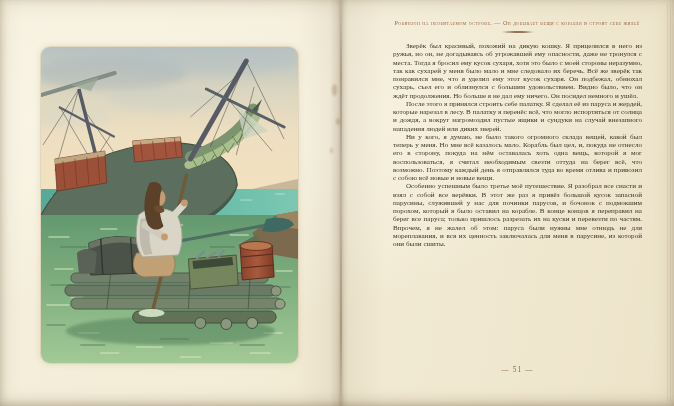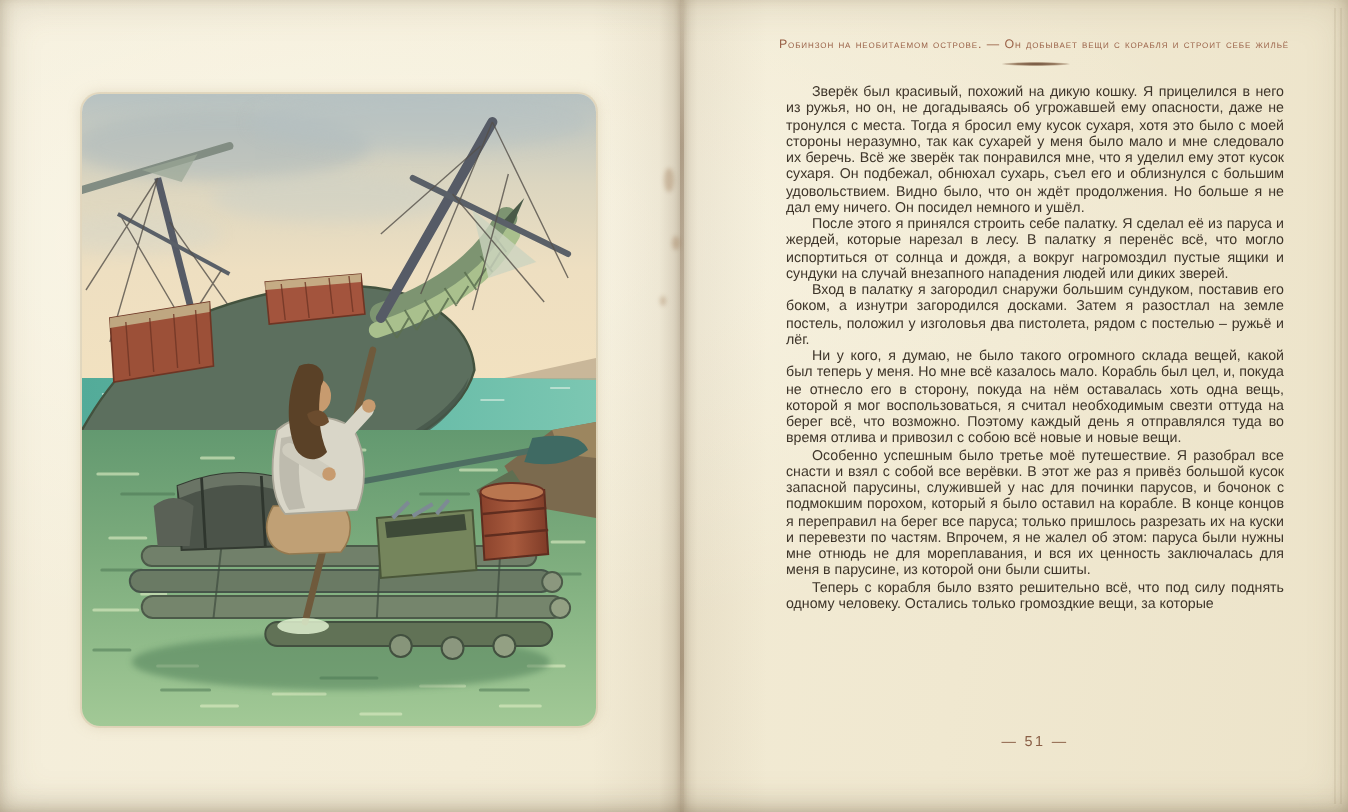--- a/index.html
+++ b/index.html
@@ -1,21 +1,21 @@
 <!DOCTYPE html>
 <html lang="ru"><head>
 <meta charset="utf-8">
 <style>
   html,body{margin:0;padding:0;background:#dcd8cc;}
   .stage{
     position:relative;width:674px;height:406px;overflow:hidden;
     background:
       radial-gradient(ellipse 120% 90% at 28% 30%, rgba(255,253,243,.55) 0%, rgba(255,253,243,0) 55%),
       linear-gradient(100deg,#f5efdc 0%,#f3ecd6 40%,#f0e8d0 72%,#ece3c9 100%);
-    font-family:Liberation Sans, sans-serif;
+    font-family:Liberation Serif, serif;
   }
   .stage::after{
     content:"";position:absolute;inset:0;pointer-events:none;
     box-shadow:inset 0 0 20px rgba(125,104,72,.22), inset 0 -7px 12px -6px rgba(95,75,50,.28),
                inset 4px 0 8px -4px rgba(110,90,60,.25), inset -4px 0 8px -4px rgba(110,90,60,.22);
   }
   
   .gutter{
     position:absolute;left:296px;top:0;width:88px;height:100%;pointer-events:none;
     background:linear-gradient(to right, rgba(120,94,62,0) 0%, rgba(120,94,62,.07) 38%,
@@ -232,21 +232,19 @@
   <div class="fox fox2"></div>
   <div class="fox fox3"></div>
   <div class="edge-stack"></div>
 
   <div>
     <header class="running-header">Робинзон на необитаемом острове. — Он добывает вещи с корабля и строит себе жильё</header>
     <div class="ornament"></div>
     <div class="body-text">
       <p>Зверёк был красивый, похожий на дикую кошку. Я прицелился в него из ружья, но он, не догадываясь об угрожавшей ему опасности, даже не тронулся с места. Тогда я бросил ему кусок сухаря, хотя это было с моей стороны неразумно, так как сухарей у меня было мало и мне следовало их беречь. Всё же зверёк так понравился мне, что я уделил ему этот кусок сухаря. Он подбежал, обнюхал сухарь, съел его и облизнулся с большим удовольствием. Видно было, что он ждёт продолжения. Но больше я не дал ему ничего. Он посидел немного и ушёл.</p>
       <p>После этого я принялся строить себе палатку. Я сделал её из паруса и жердей, которые нарезал в лесу. В палатку я перенёс всё, что могло испортиться от солнца и дождя, а вокруг нагромоздил пустые ящики и сундуки на случай внезапного нападения людей или диких зверей.</p>
-      <p>Вход в палатку я загородил снаружи большим сундуком, поставив его боком, а изнутри загородился досками. Затем я разостлал на земле постель, положил у изголовья два пистолета, рядом с постелью – ружьё и лёг.</p>
       <p>Ни у кого, я думаю, не было такого огромного склада вещей, какой был теперь у меня. Но мне всё казалось мало. Корабль был цел, и, покуда не отнесло его в сторону, покуда на нём оставалась хоть одна вещь, которой я мог воспользоваться, я считал необходимым свезти оттуда на берег всё, что возможно. Поэтому каждый день я отправлялся туда во время отлива и привозил с собою всё новые и новые вещи.</p>
       <p>Особенно успешным было третье моё путешествие. Я разобрал все снасти и взял с собой все верёвки. В этот же раз я привёз большой кусок запасной парусины, служившей у нас для починки парусов, и бочонок с подмокшим порохом, который я было оставил на корабле. В конце концов я переправил на берег все паруса; только пришлось разрезать их на куски и перевезти по частям. Впрочем, я не жалел об этом: паруса были нужны мне отнюдь не для мореплавания, и вся их ценность заключалась для меня в парусине, из которой они были сшиты.</p>
-      <p>Теперь с корабля было взято решительно всё, что под силу поднять одному человеку. Остались только громоздкие вещи, за которые</p>
     </div>
     <div class="folio">— 51 —</div>
   </div>
 
 </div>
 
 </body></html>

